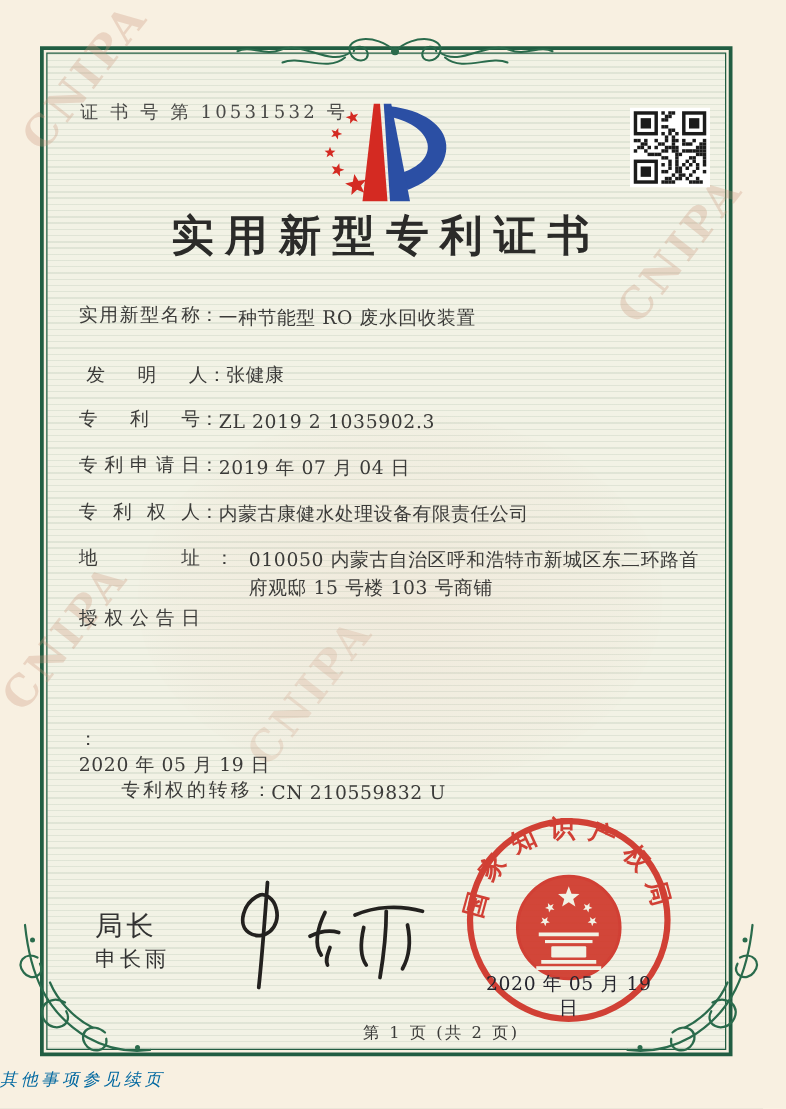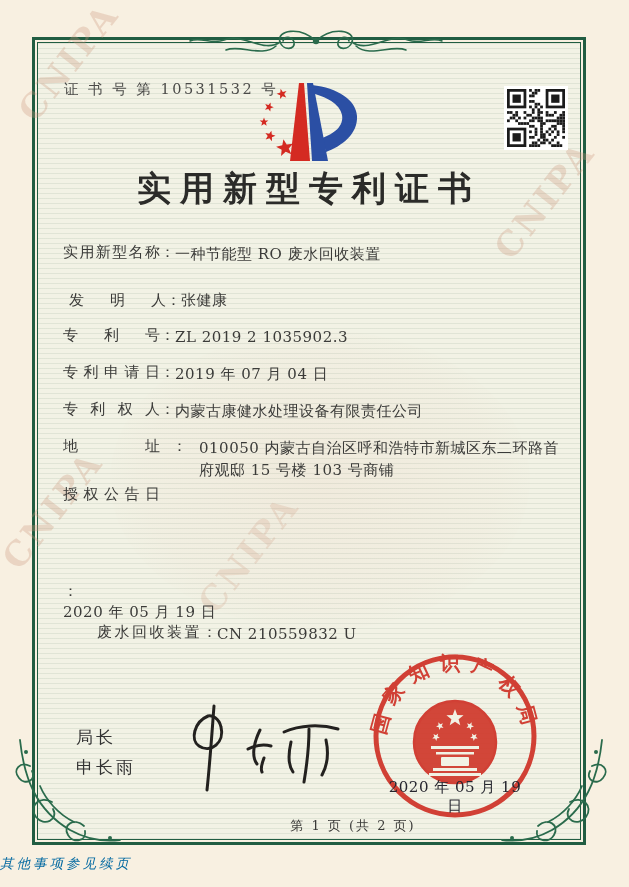--- a/index.html
+++ b/index.html
@@ -33,21 +33,21 @@
   .f-label{display:inline-block;width:97px;text-align:justify;text-align-last:justify;flex:0 0 97px;}
   .f-colon{flex:0 0 auto;}
   .f-value{flex:1 1 auto;line-height:22px;letter-spacing:0.5px;}
   .pair2{margin-left:34px;display:flex;}
   .pair2 .f-label2{letter-spacing:2.5px;}
   .legal{
     position:absolute;left:62px;top:511px;width:508px;font-size:14.5px;color:#333331;
     line-height:1.78;text-align:justify;font-style:italic;
   }
   .legal p{margin:0 0 2px 0;text-indent:2.2em;}
-  .director-title{position:absolute;left:76px;top:726px;font-size:17px;letter-spacing:3px;color:#333;}
+  .director-title{position:absolute;left:76px;top:726px;font-size:22px;letter-spacing:3px;color:#333;}
   .director-name{position:absolute;left:76px;top:756px;font-size:17px;letter-spacing:3px;color:#333;}
   .signature{position:absolute;left:178px;top:702px;}
   .seal{position:absolute;left:369px;top:650px;opacity:0.93;}
   .seal-date{
     position:absolute;left:380px;top:778px;width:150px;text-align:center;
     font-size:15px;color:#25252e;letter-spacing:0.5px;z-index:6;
   }
   .page-number{position:absolute;left:32px;top:817px;width:554px;text-align:center;font-size:13px;letter-spacing:2px;color:#3a3a38;margin-left:44px;}
   .continuation{position:absolute;left:0;top:855px;width:629px;font-size:13.5px;letter-spacing:3px;color:#0369a1;font-style:italic;}
   .flourish{position:absolute;z-index:3;}
@@ -278,21 +278,21 @@
   <div class="field-row" style="left:63px;top:437px;gap:12px;">
     <span class="f-label">地 址</span>
       <span class="f-colon">：</span>
     <span class="f-value" style="max-width:372px;">010050 内蒙古自治区呼和浩特市新城区东二环路首府观邸 15 号楼 103 号商铺</span>
   </div>
   <div class="field-row" style="left:63px;top:485px;flex-direction:column;">
     <span class="f-label">授权公告日</span>
       <span class="f-colon">：</span>
     <span class="f-value" style="flex:0 0 auto;">2020 年 05 月 19 日</span>
     <span class="pair2">
-      <span class="f-label2">废水回收装置</span>
+      <span class="f-label2">专利权的转移</span>
         <span class="f-colon">：</span>
       <span class="f-value">CN 210559832 U</span>
     </span>
   </div>
 
 
   <div class="director-title">局长</div>
   <div class="director-name">申长雨</div>
 
   <svg class="signature" width="168" height="92" viewBox="0 0 168 92">

